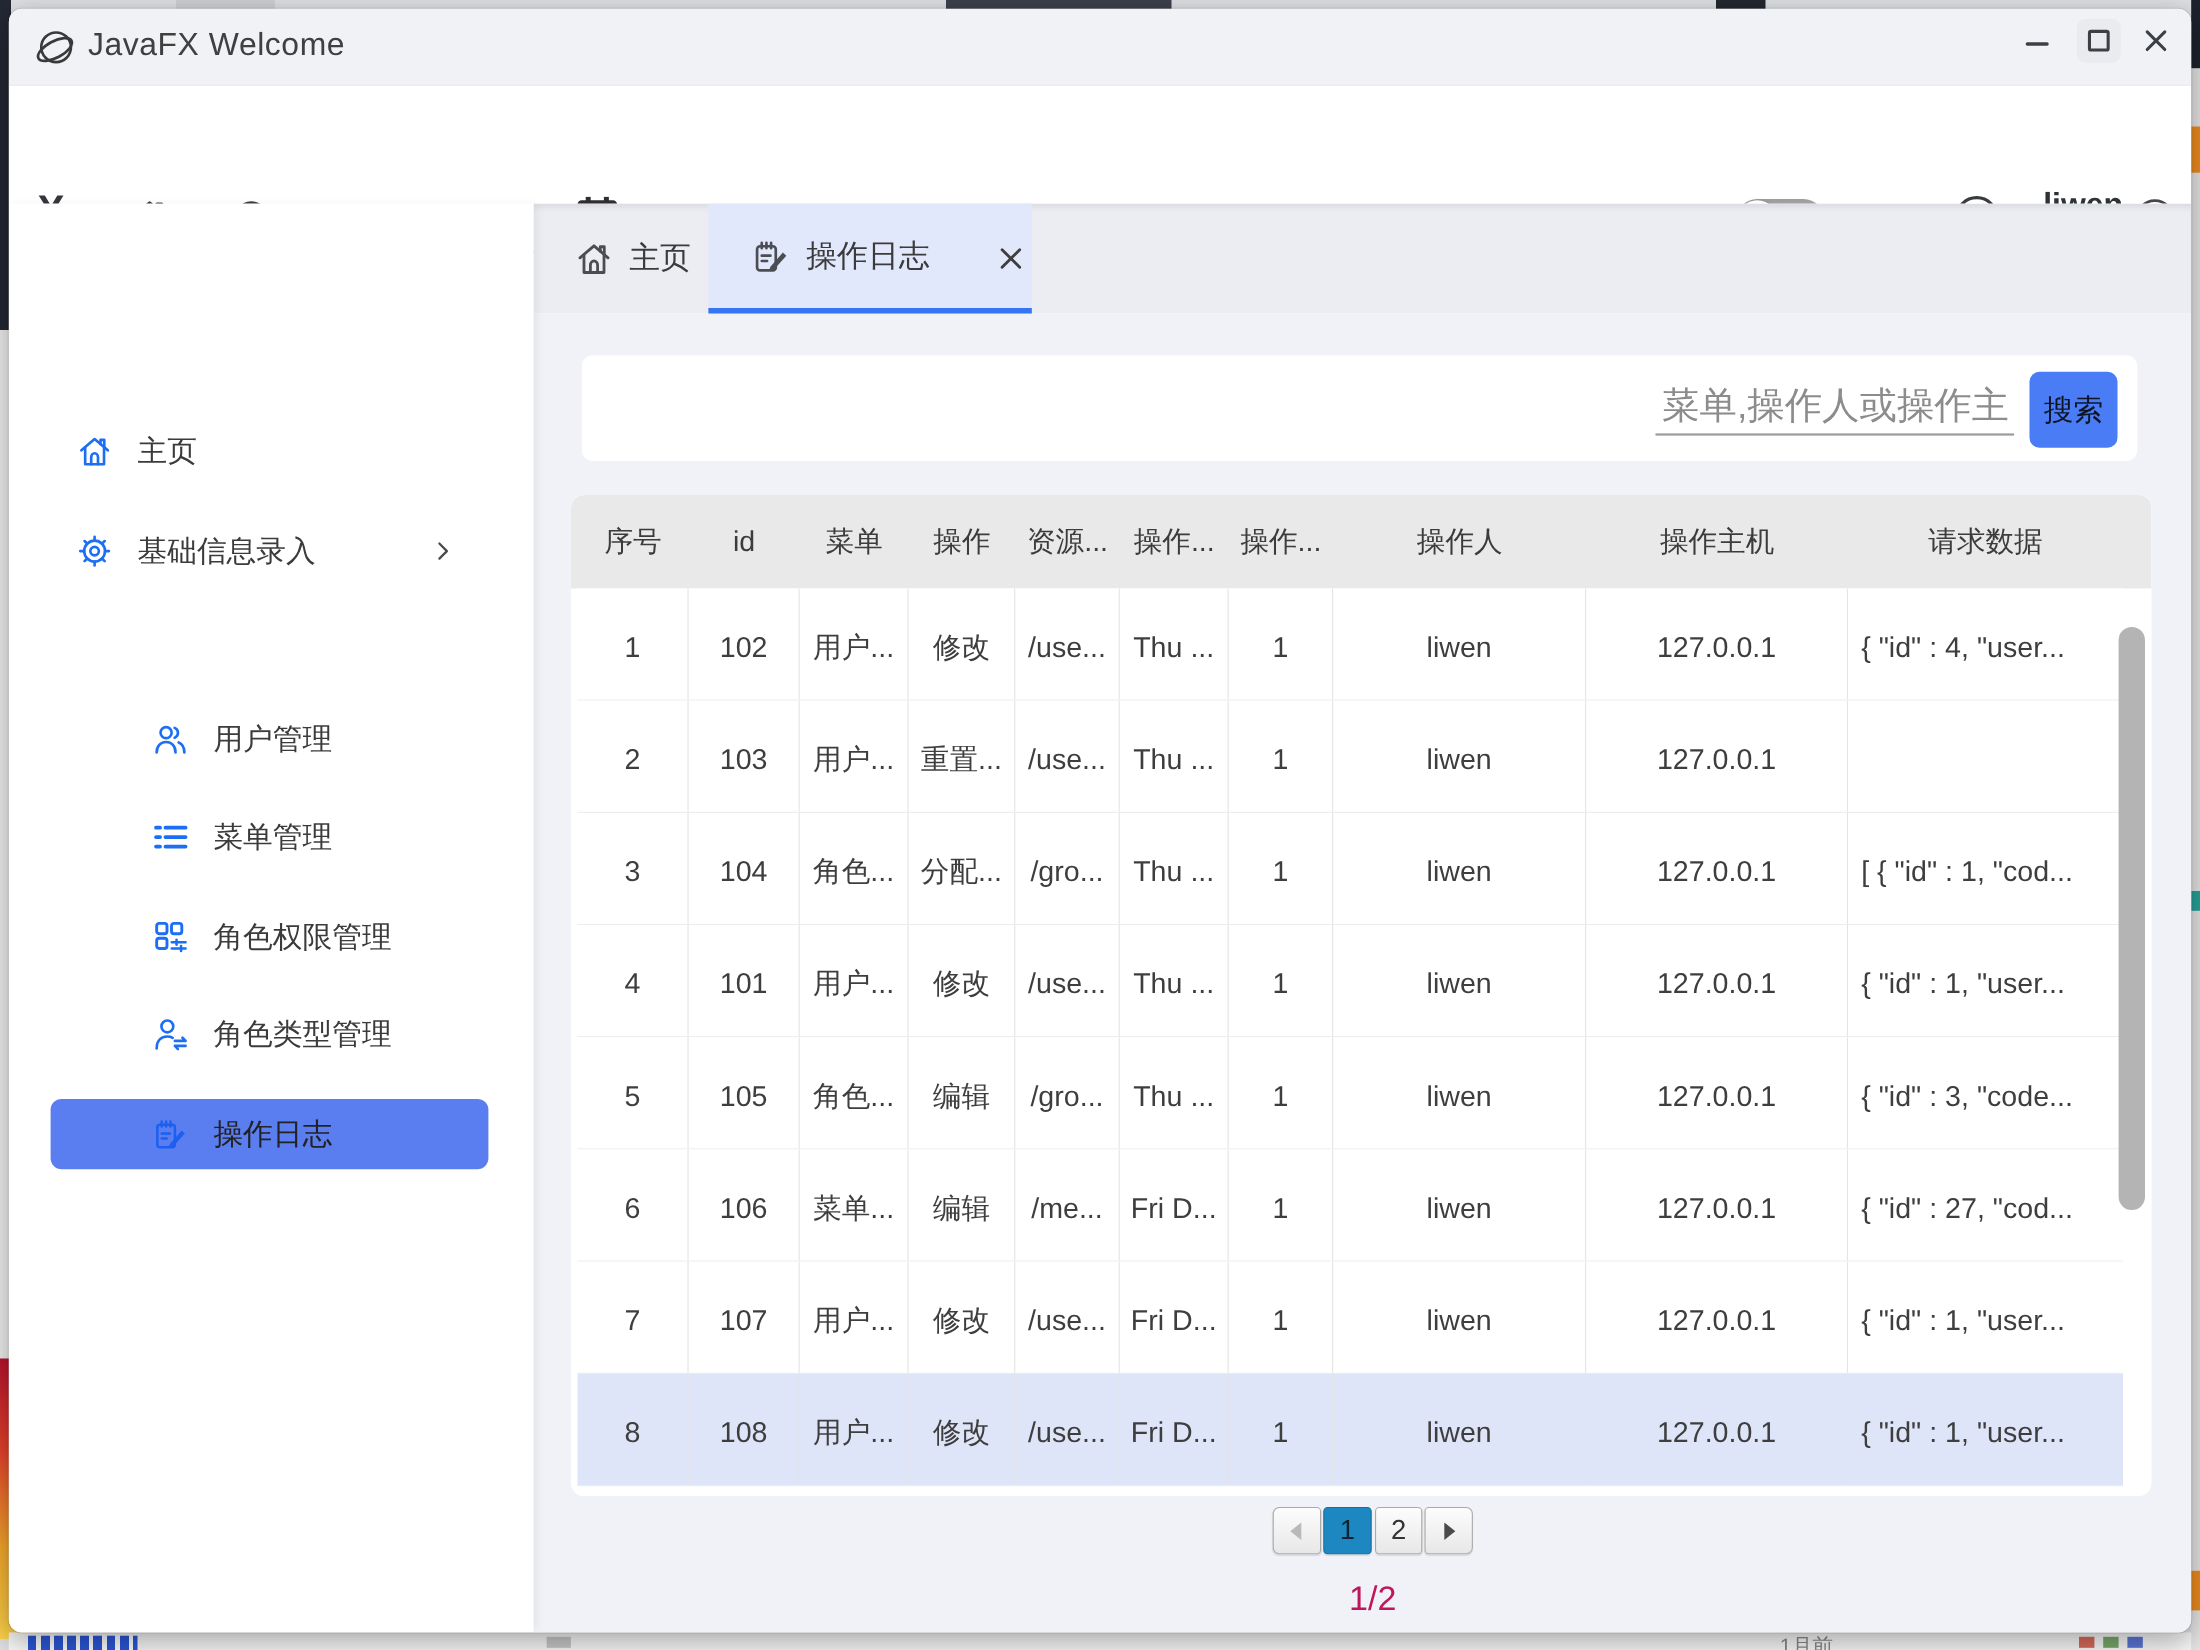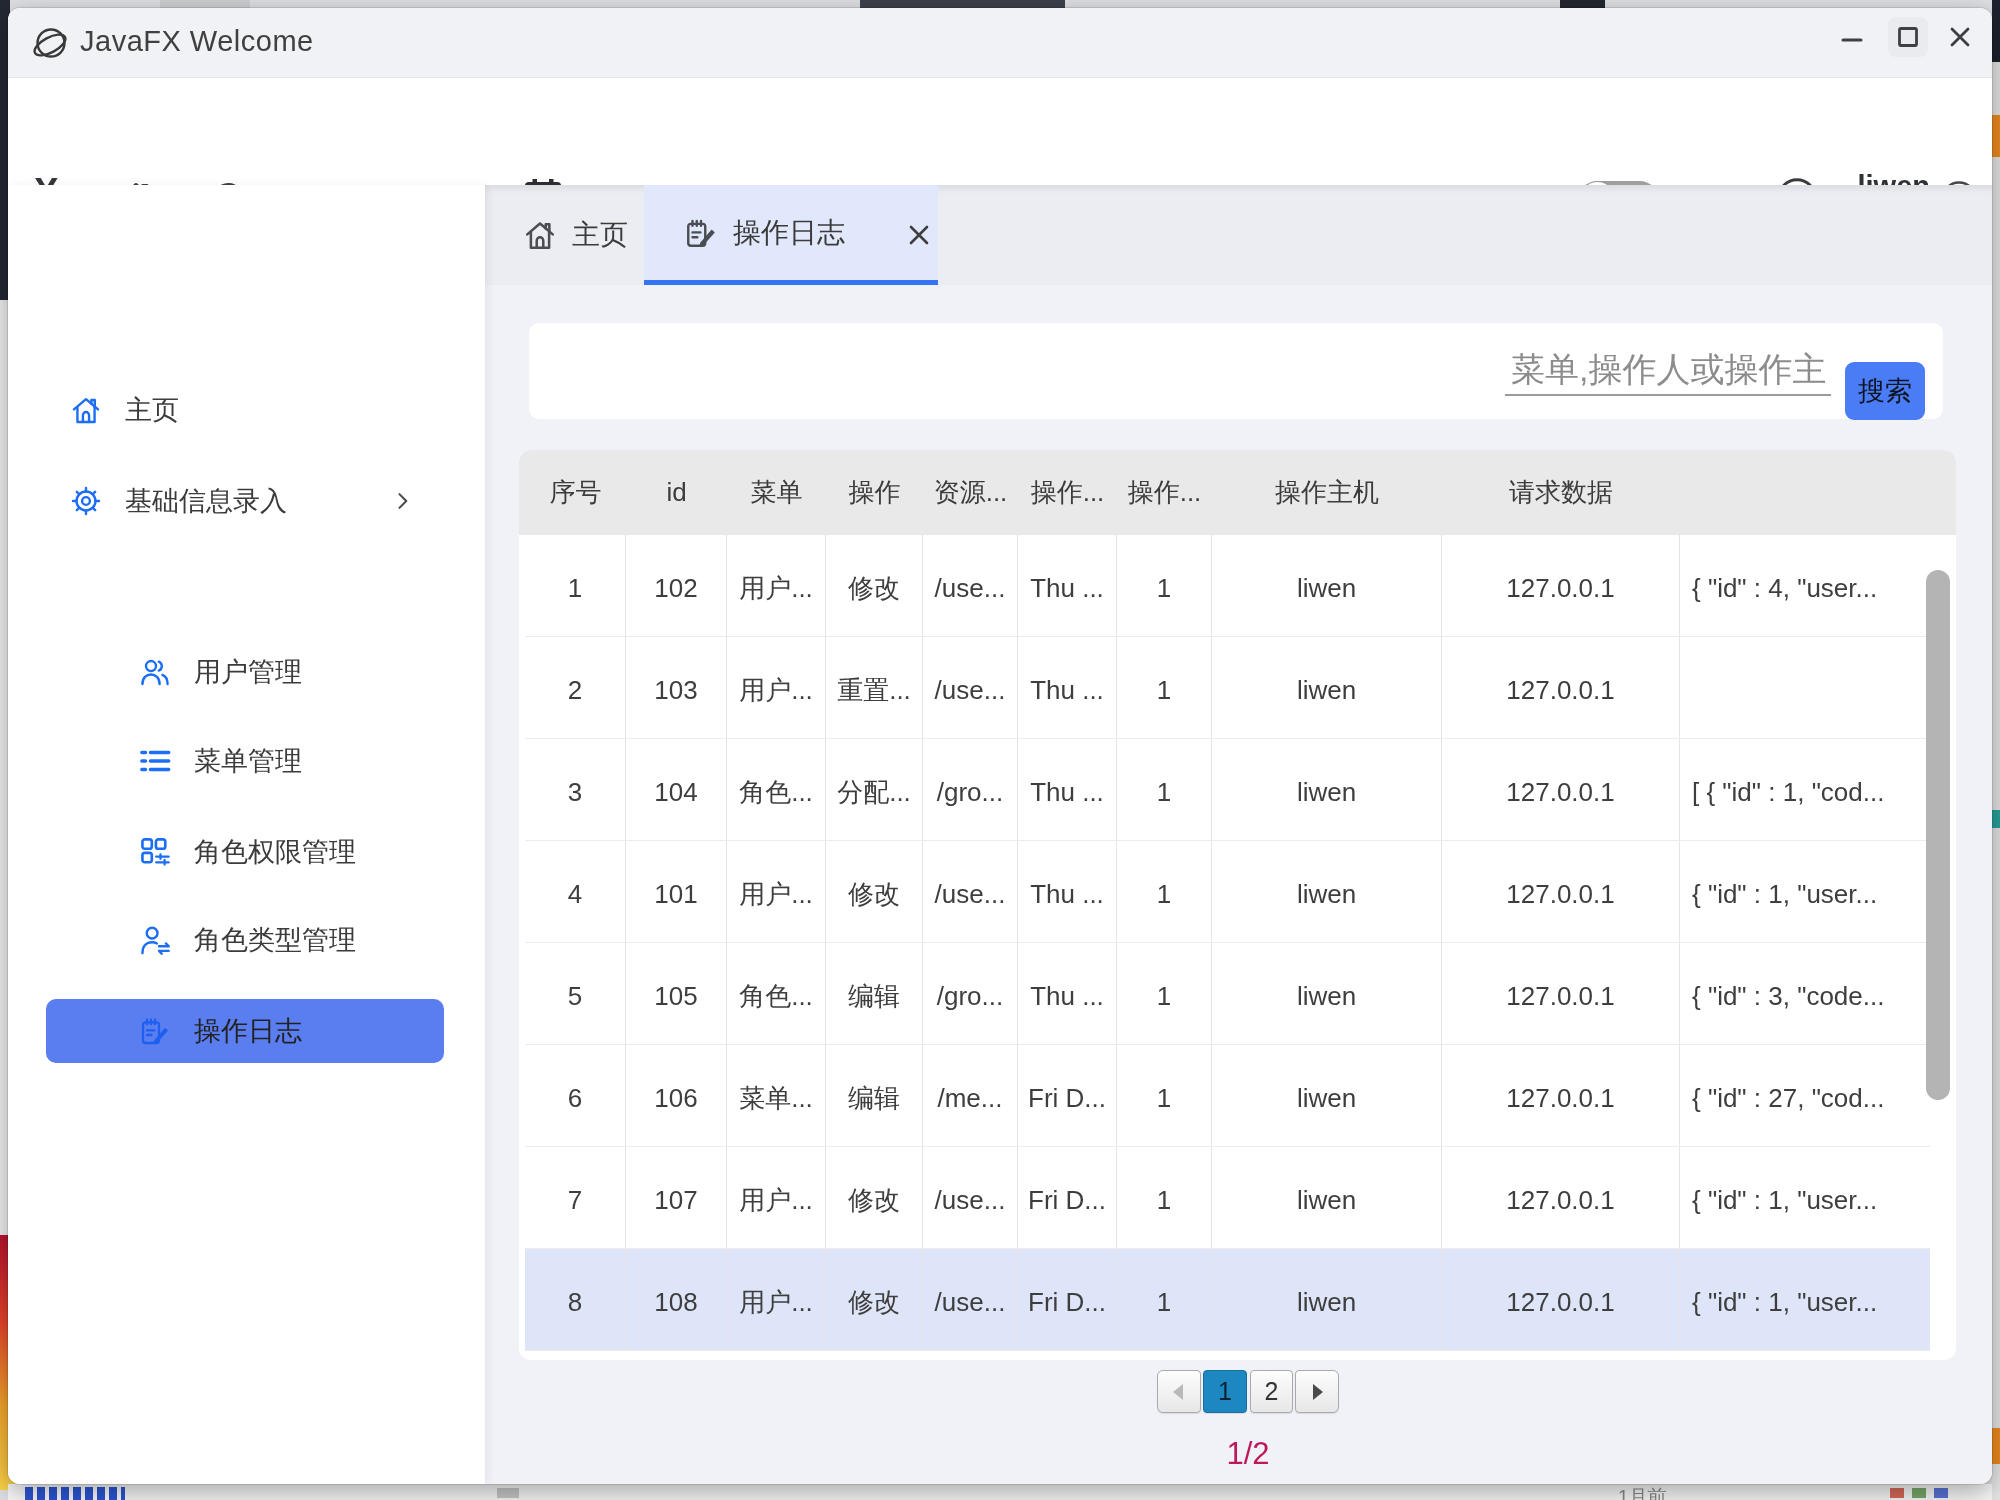--- a/index.html
+++ b/index.html
@@ -74,22 +74,22 @@
   #tab-close { position:absolute; left:261px; top:36px; width:28px; height:28px; color:#3e3e3e; }
 
   
   #content { position:absolute; left:477px; top:277px; right:0; bottom:0; background:#f0f2f7; }
 
   
   #search-card { position:absolute; left:521px; top:315px; width:1414px; height:96px; background:#fff; border-radius:10px; z-index:4; }
   #search-input { position:absolute; left:1497px; top:336px; width:326px; height:52px; border:none; outline:none; background:transparent;
     border-bottom:2px solid #9b9b9b; font-size:34px; color:#444; padding:0 6px; z-index:5; }
   #search-input::placeholder { color:#8c8c8c; }
-  #search-btn { position:absolute; left:1837px; top:330px; width:80px; height:58px; background:var(--accent);
-    border:none; border-radius:9px; font-size:27px; color:#0d1524; font-family:inherit; z-index:5;margin-top:24px; }
+  #search-btn { position:absolute; left:1837px; top:330px; width:80px; height:69px; background:var(--accent);
+    border:none; border-radius:9px; font-size:27px; color:#0d1524; font-family:inherit; z-index:5; }
 
   
   #table-card { position:absolute; left:511px; top:442px; width:1437px; height:910px; background:#fff; border-radius:12px; overflow:hidden; z-index:4; }
   .row-grid { display:grid; grid-template-columns:101px 101px 99px 97px 95px 99px 95px 230px 238px 250px; }
   #table-header { position:absolute; left:0; top:0; width:100%; height:85px; background:#e9e9e9; border-radius:12px 12px 0 0; }
   #table-header-row { position:absolute; left:6px; top:0; width:1405px; height:85px; }
   .th { display:flex; align-items:center; justify-content:center; font-size:26px; color:#3c3c3c; }
   #table-body { position:absolute; left:6px; top:85px; width:1405px; }
   .tr { height:102px; border-bottom:1px solid #ececec; background:#fff; }
   .tr.sel { background:#dee5f8; }
@@ -340,20 +340,21 @@
   <div id="table-card">
     <div id="table-header">
       <div id="table-header-row" class="row-grid">
           <div class="th">序号</div>
           <div class="th">id</div>
           <div class="th">菜单</div>
           <div class="th">操作</div>
           <div class="th">资源...</div>
           <div class="th">操作...</div>
           <div class="th">操作...</div>
+          <div class="th">操作人</div>
           <div class="th">操作主机</div>
           <div class="th">请求数据</div>
         </div>
     </div>
     <div id="table-body">
         <div class="tr row-grid">
           <div class="td col0">1</div>
           <div class="td col1">102</div>
           <div class="td col2">用户...</div>
           <div class="td col3">修改</div>

